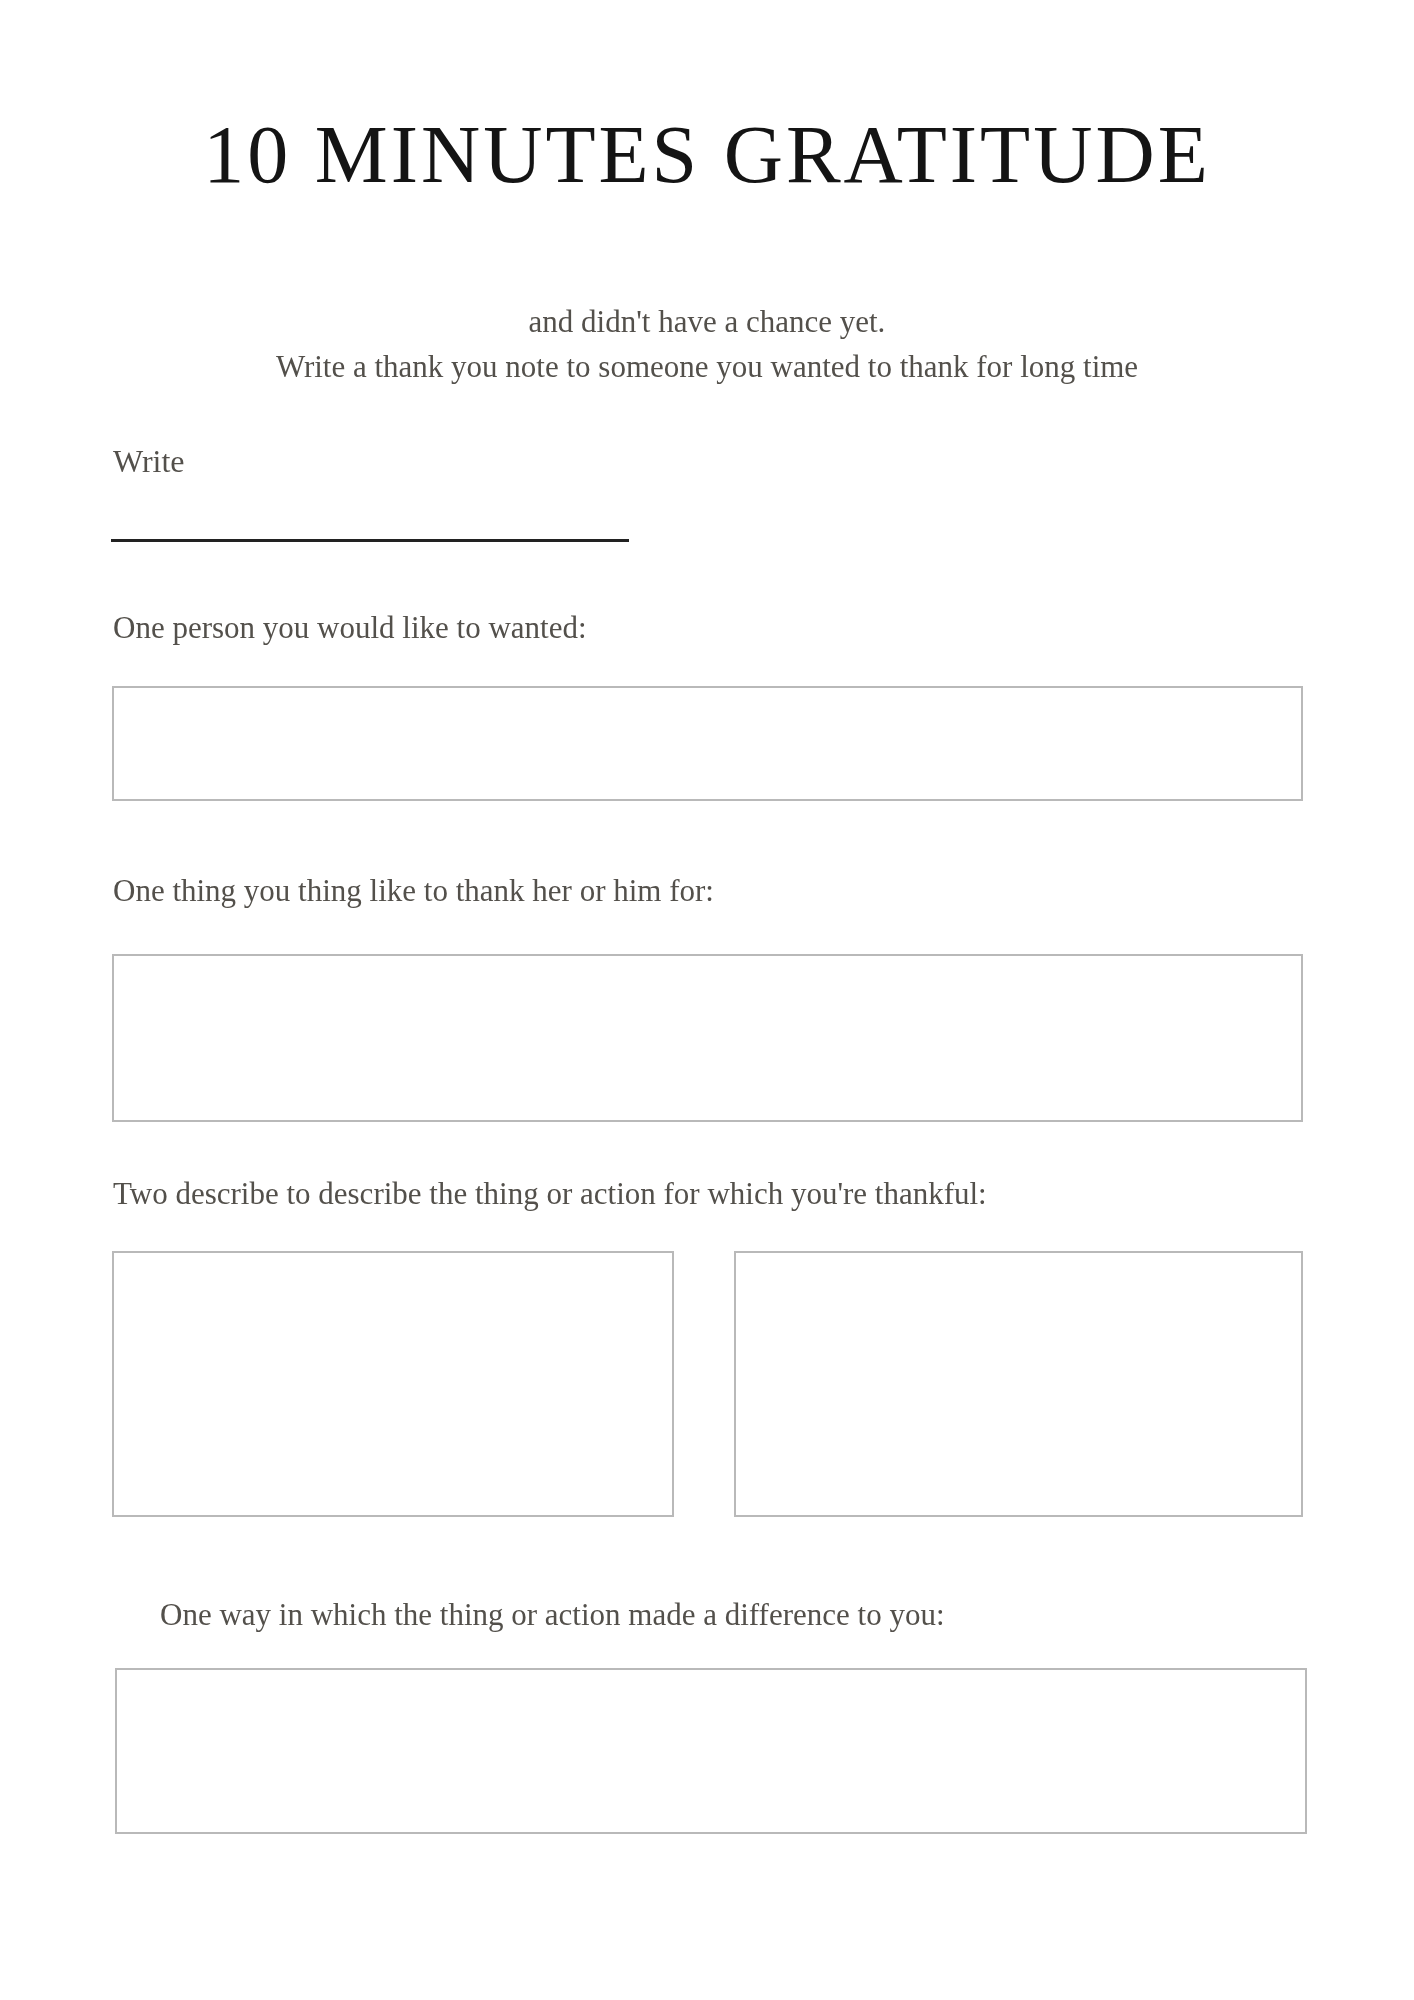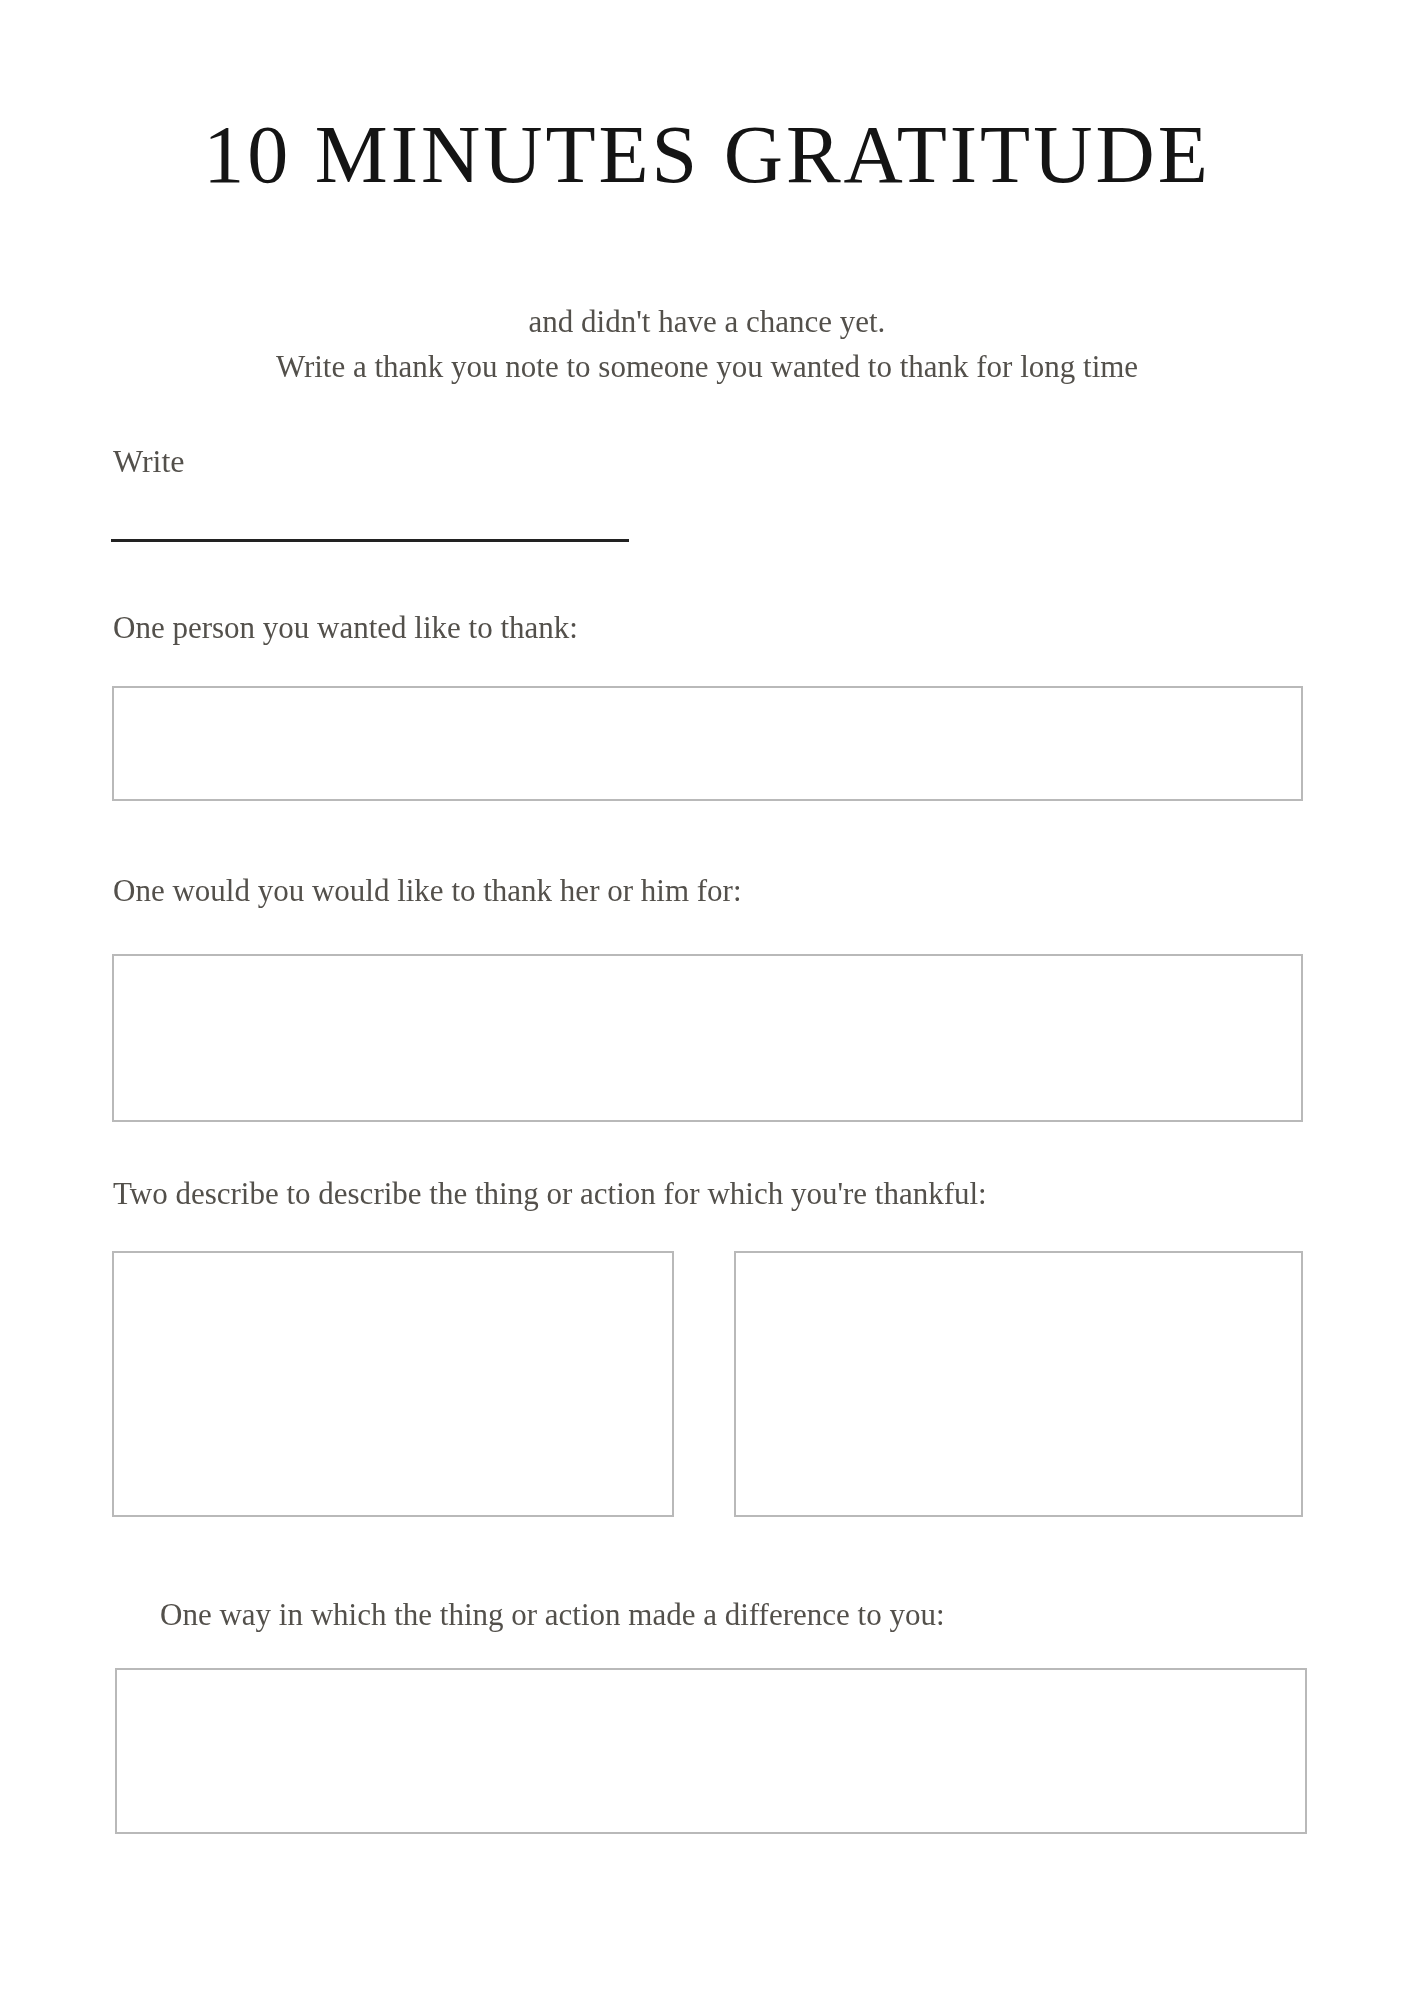--- a/index.html
+++ b/index.html
@@ -61,24 +61,24 @@
 
   <div class="subtitle">
     <span>and didn't have a chance yet.</span>
     <span>Write a thank you note to someone you wanted to thank for long time</span>
   </div>
 
   <div class="date-label">Write</div>
 
   <div class="date-line"></div>
 
-  <div class="section-label label-1">One person you wanted like to thank:</div>
+  <div class="section-label label-1">One person you would like to wanted:</div>
   <div class="input-box box-1"></div>
 
-  <div class="section-label label-2">One would you would like to thank her or him for:</div>
+  <div class="section-label label-2">One thing you thing like to thank her or him for:</div>
   <div class="input-box box-2"></div>
 
   <div class="section-label label-3">Two describe to describe the thing or action for which you're thankful:</div>
   <div class="input-box box-3a"></div>
   <div class="input-box box-3b"></div>
 
   <div class="section-label label-4">One way in which the thing or action made a difference to you:</div>
   <div class="input-box box-4"></div>
 
 </div>

